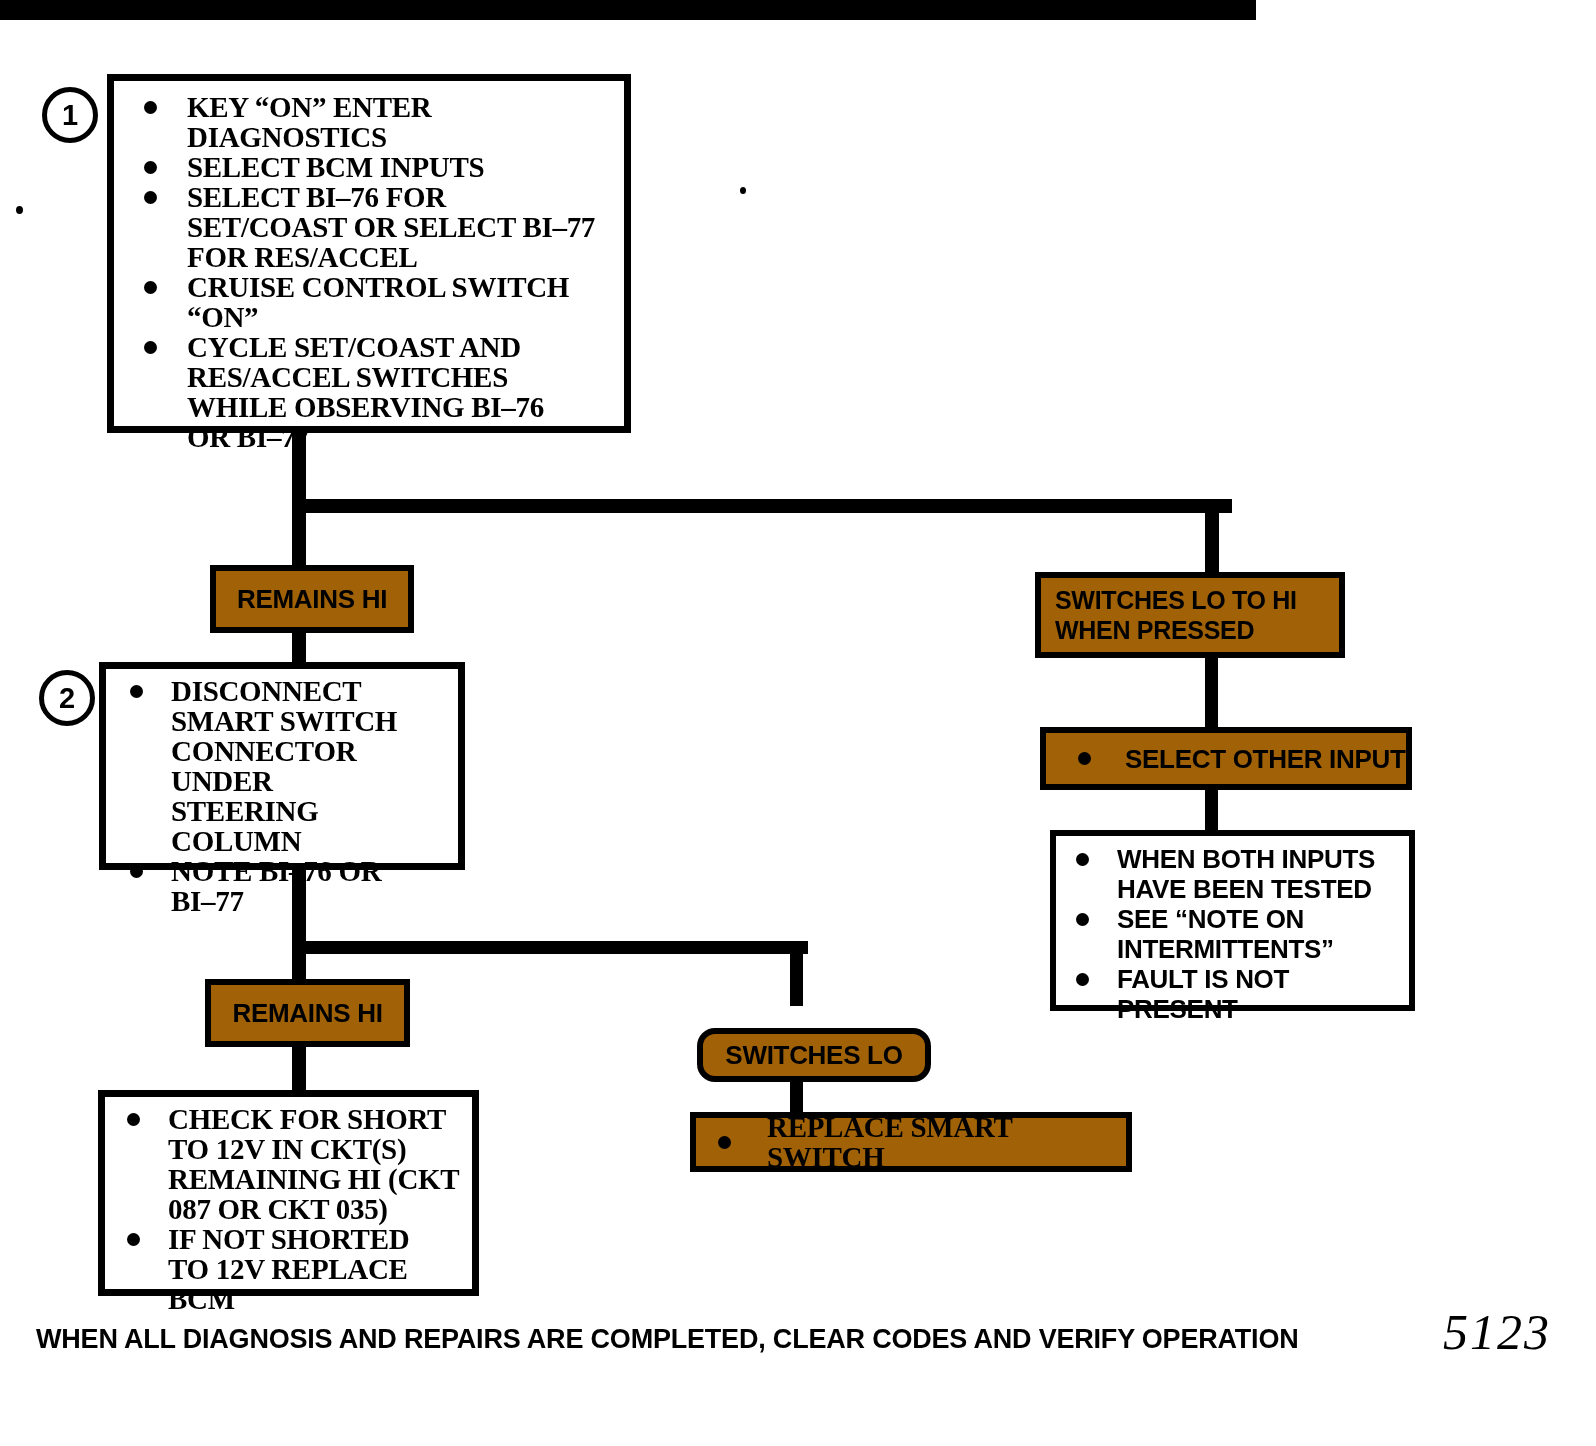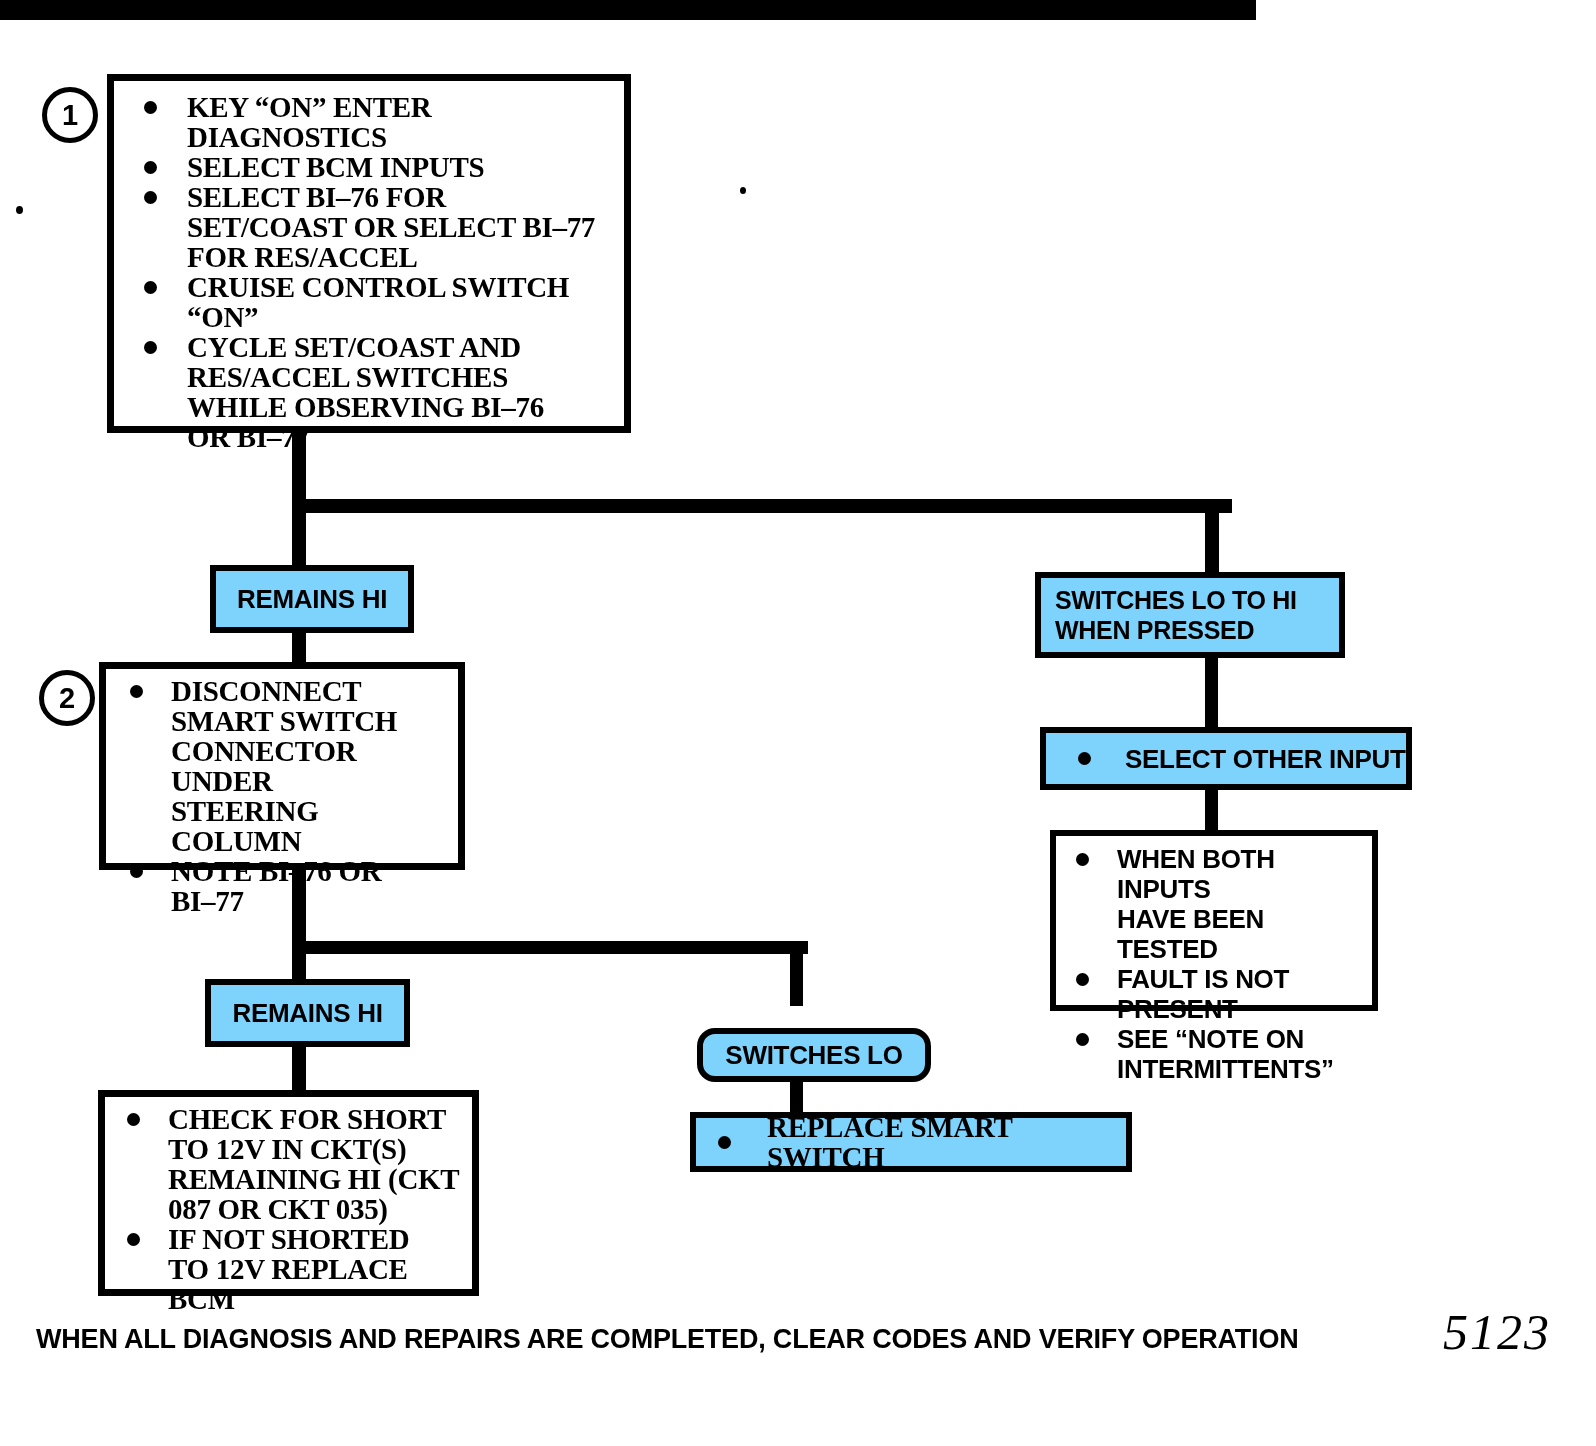--- a/index.html
+++ b/index.html
@@ -7,21 +7,21 @@
     position:relative;width:1596px;height:1446px;background:#ffffff;
     font-family:"Liberation Sans","DejaVu Sans",sans-serif;color:#000;
     overflow:hidden;
   }
   .bar{position:absolute;background:#000;}
   .vline,.hline{position:absolute;background:#000;}
   .box{
     position:absolute;background:#fff;border:7px solid #000;box-sizing:border-box;
   }
   .label-box{
-    position:absolute;background:#7dd3fc;border:6px solid #000;box-sizing:border-box;
+    position:absolute;background:#a16207;border:6px solid #000;box-sizing:border-box;
     display:flex;align-items:center;justify-content:center;
   }
   .label-box .txt{text-align:left;}
   .bullets{position:absolute;inset:0;box-sizing:border-box;}
   .row{display:flex;align-items:flex-start;}
   .row.center{align-items:center;}
   .dot{
     width:13px;height:13px;border-radius:50%;background:#000;flex:none;
   }
   .txt{
@@ -130,35 +130,35 @@
     </div>
   </div>
 
   <div class="label-box" style="left:1040px;top:727px;width:372px;height:63px;justify-content:flex-start;padding-left:32px;">
     <div class="row center">
       <span class="dot" style="margin:0 34px 0 0;"></span>
       <span class="txt t26">SELECT OTHER INPUT</span>
     </div>
   </div>
 
-  <div class="box" style="left:1050px;top:830px;width:328px;height:181px;border-width:6px;">
+  <div class="box" style="left:1050px;top:830px;width:365px;height:181px;border-width:6px;">
     <div class="bullets" style="padding:8px 4px 0 14px;">
       <div class="row">
         <span class="dot" style="margin:9px 28px 0 6px;"></span>
         <span class="txt t26">WHEN BOTH INPUTS
 HAVE BEEN TESTED</span>
       </div>
       <div class="row">
         <span class="dot" style="margin:9px 28px 0 6px;"></span>
-        <span class="txt t26">FAULT IS NOT PRESENT</span>
+        <span class="txt t26">SEE “NOTE ON
+INTERMITTENTS”</span>
       </div>
       <div class="row">
         <span class="dot" style="margin:9px 28px 0 6px;"></span>
-        <span class="txt t26">SEE “NOTE ON
-INTERMITTENTS”</span>
+        <span class="txt t26">FAULT IS NOT PRESENT</span>
       </div>
     </div>
   </div>
 
   <div class="label-box" style="left:205px;top:979px;width:205px;height:68px;">
     <span class="txt t26">REMAINS HI</span>
   </div>
 
   <div class="label-box" style="left:697px;top:1028px;width:234px;height:54px;border-radius:18px;">
     <span class="txt t26">SWITCHES LO</span>

